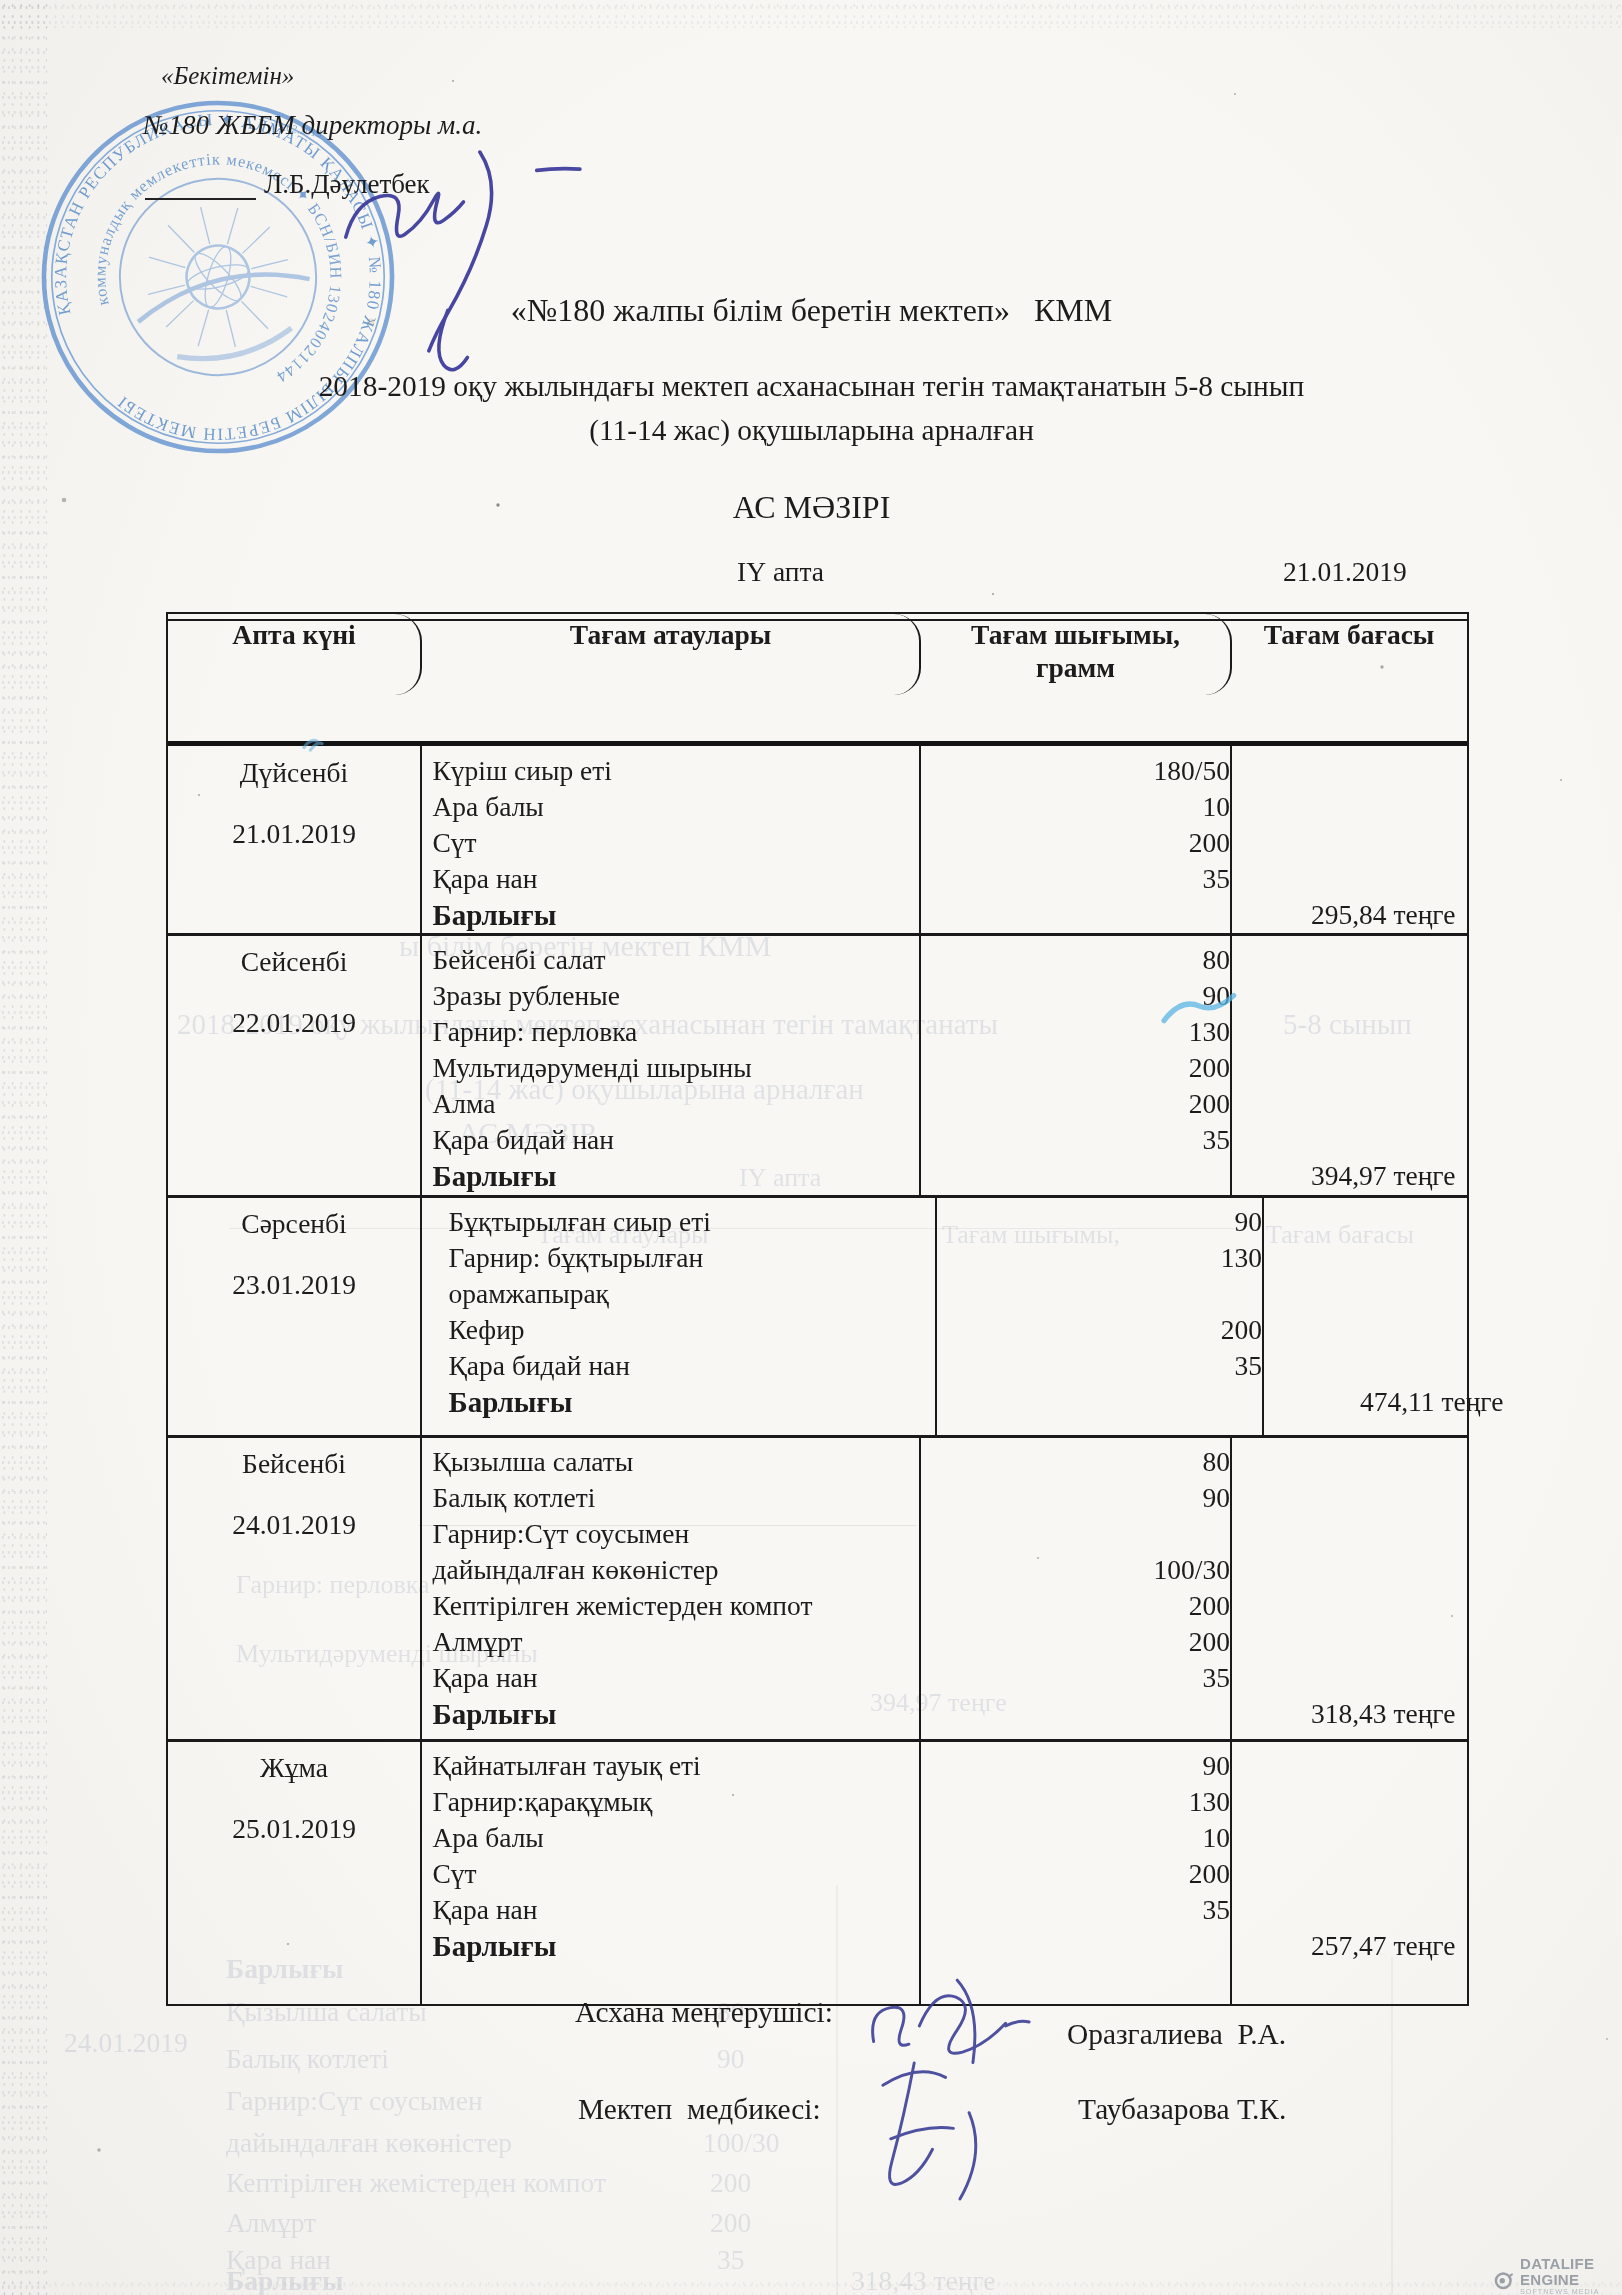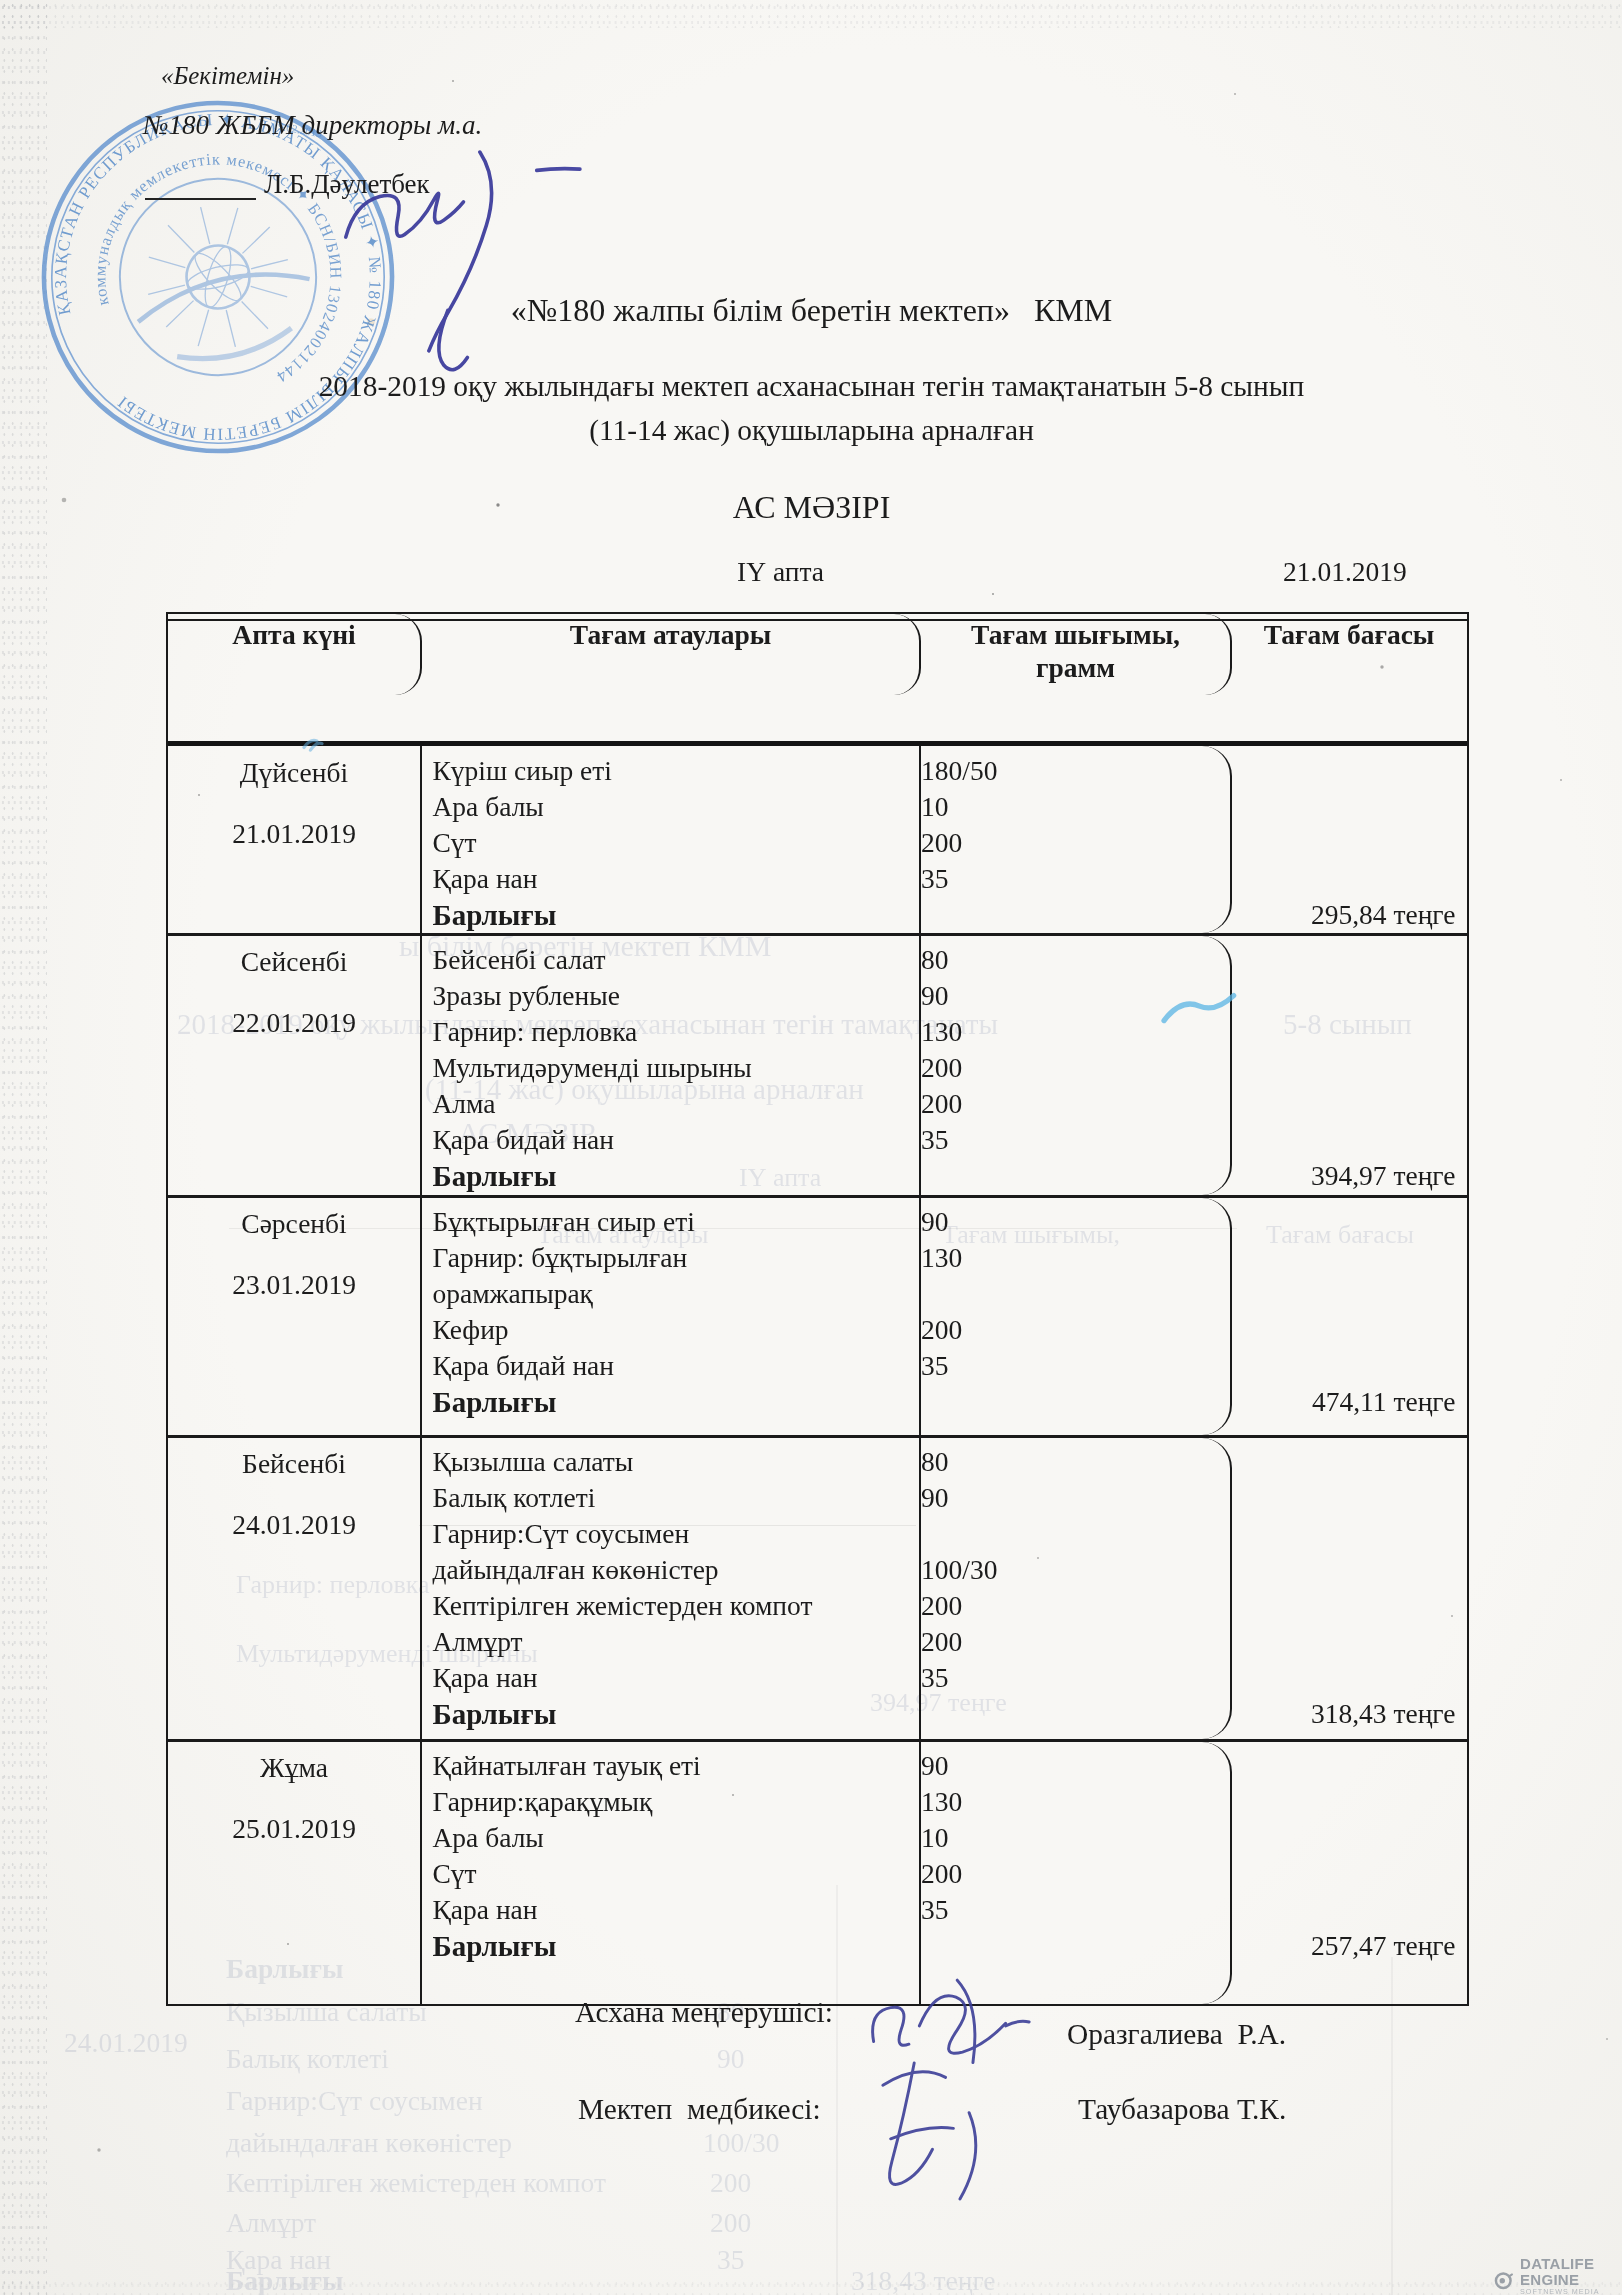--- a/index.html
+++ b/index.html
@@ -58,21 +58,21 @@
   .cell{box-sizing:border-box;border-right:2px solid #1a1a1a;}
   .cell:last-child{border-right:none;}
   .header-row{min-height:81px;}
   .hcell{padding-top:4px;text-align:center;font-weight:bold;font-size:27.5px;border-radius:27px;}
   .hline{height:33px;line-height:33px;}
   .body-row{border-top:3.3px solid #1a1a1a;}
   #menu-days .body-row:first-child{border-top:5.2px solid #141414;}
   .daycell{text-align:center;padding-top:10.5px;font-size:27.5px;}
   .day-date{margin-top:29px;}
   .dishcell{padding:6.5px 0 0 10.5px;font-size:27.5px;}
-  .qtycell{padding-top:6.5px;text-align:left;font-size:27.5px;border-radius:30px;}
+  .qtycell{padding-top:6.5px;text-align:right;font-size:27.5px;}
   .pricecell{padding-top:6.5px;text-align:right;padding-right:10.5px;font-size:27.5px;}
   .line{height:36px;line-height:36px;white-space:nowrap;}
   .total{font-weight:bold;font-size:29px;}
   
   .ftext{position:absolute;font-size:29.4px;z-index:3;white-space:nowrap;}
   .flabel1{left:575px;top:1996px;}
   .fname1{left:1067px;top:2018px;}
   .flabel2{left:578px;top:2093px;}
   .fname2{left:1078px;top:2093px;}
   .sig-f{position:absolute;z-index:4;}
@@ -268,21 +268,21 @@
           <div class="cell pricecell">
             <div class="line"></div>
             <div class="line"></div>
             <div class="line"></div>
             <div class="line"></div>
             <div class="line"></div>
             <div class="line"></div>
             <div class="line price-text">394,97 теңге</div>
           </div>
         </div>
-        <div class="day-row body-row" style="min-height: 237px;">
+        <div class="day-row body-row" style="min-height: 237px; gap: 16px;">
           <div class="cell daycell">
             <div class="day-name">Сәрсенбі</div>
             <div class="day-date">23.01.2019</div>
           </div>
           <div class="cell dishcell">
             <div class="line">Бұқтырылған сиыр еті</div>
             <div class="line">Гарнир: бұқтырылған</div>
             <div class="line">орамжапырақ</div>
             <div class="line">Кефир</div>
             <div class="line">Қара бидай нан</div>

